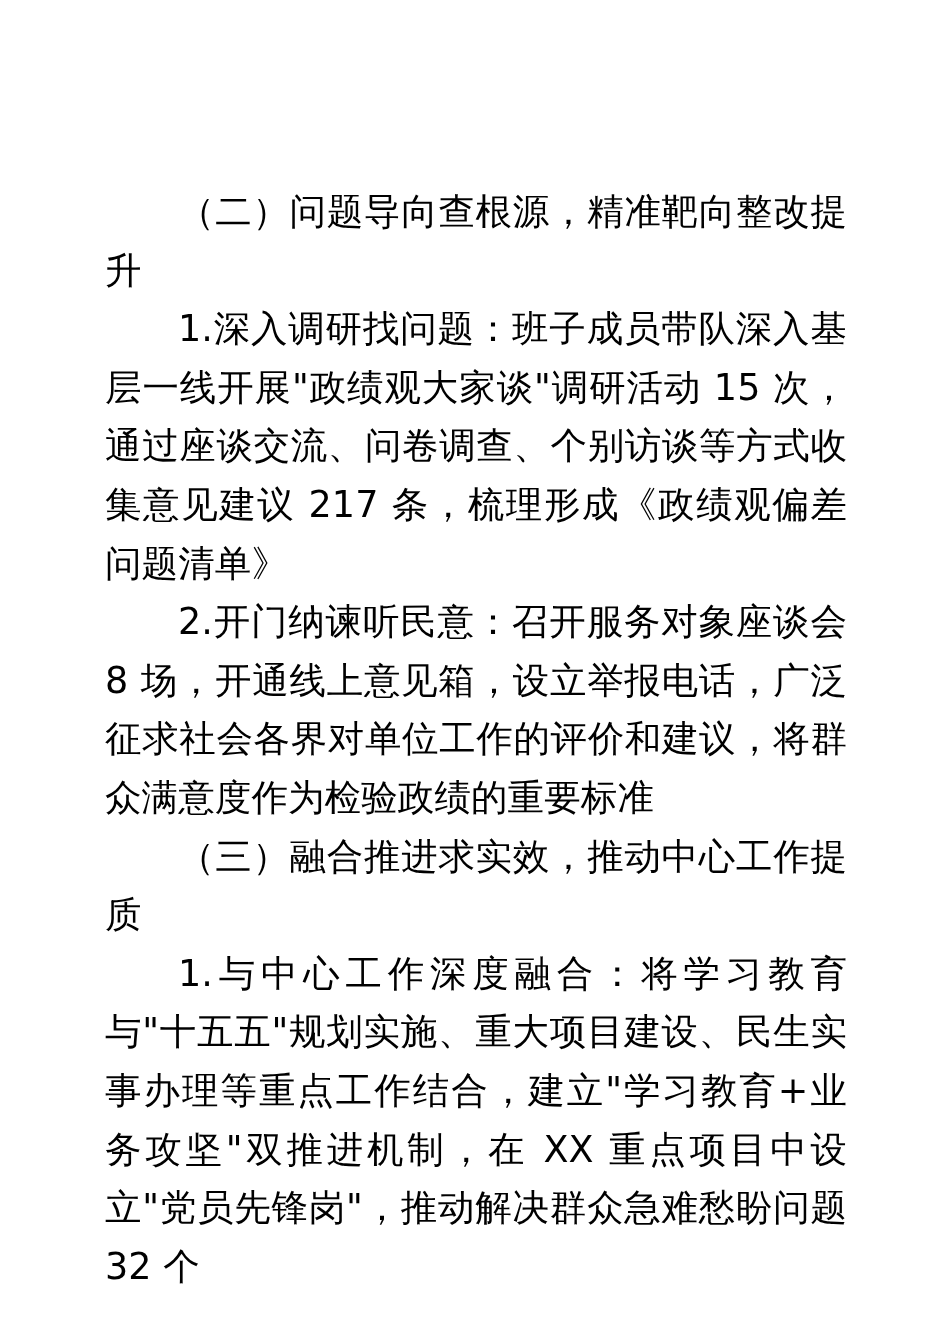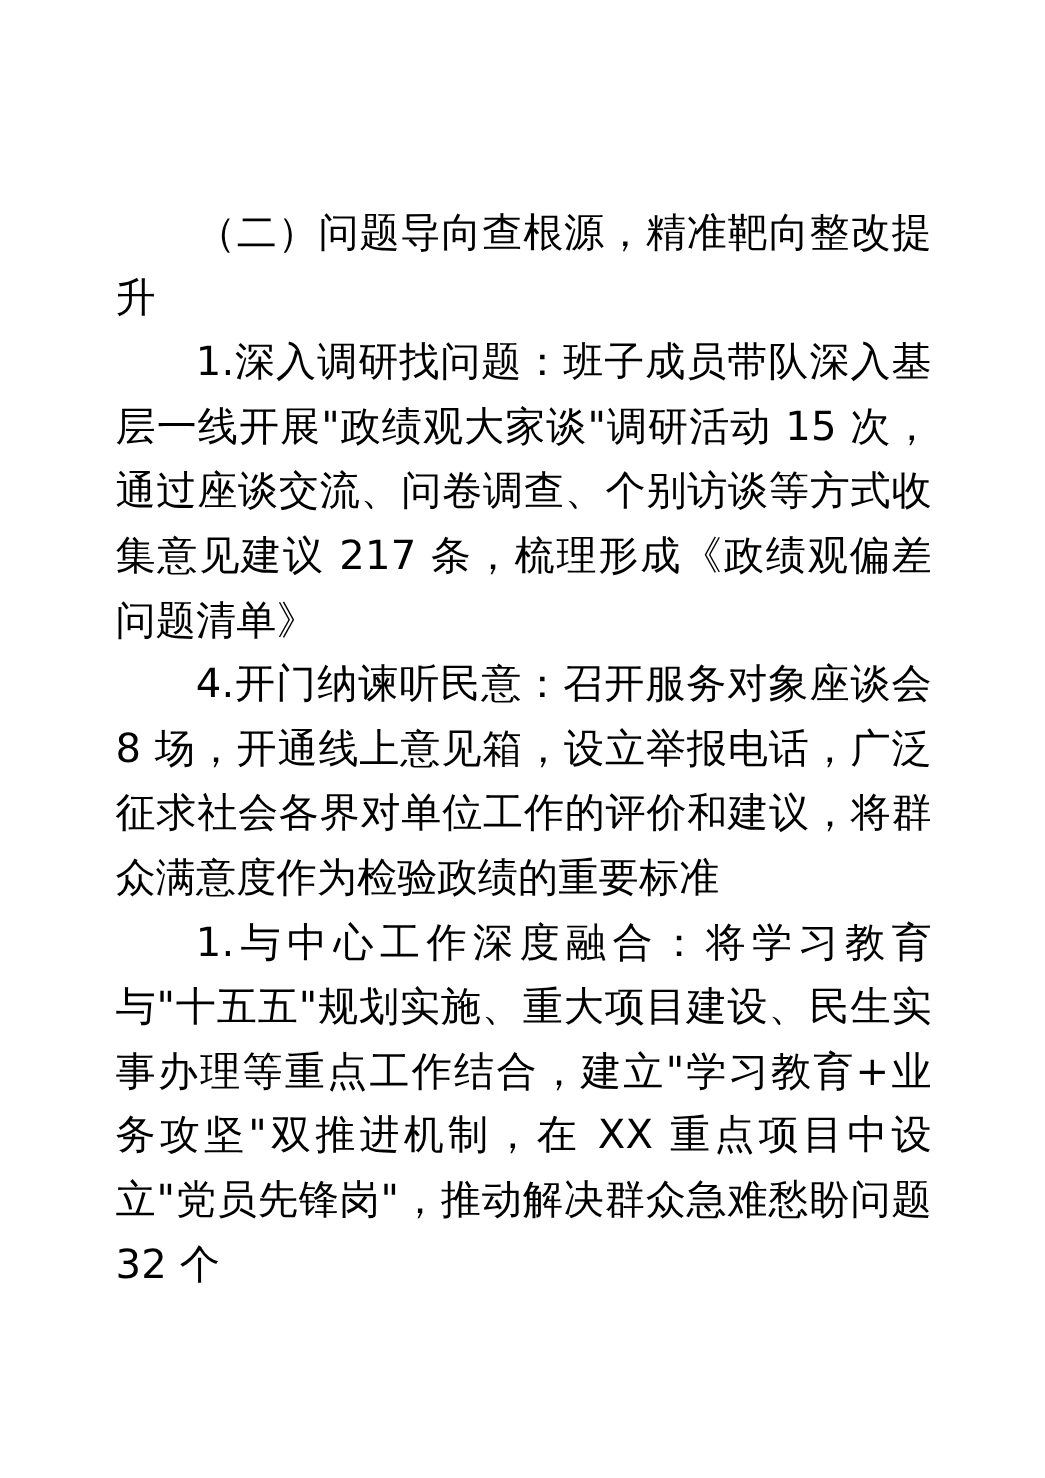--- a/index.html
+++ b/index.html
@@ -46,20 +46,21 @@
 </head>
 <body>
 
 <div class="page">
   <div class="doc-body">
 
     <p class="para">（二）问题导向查根源，精准靶向整改提升</p>
 
     <p class="para">1.深入调研找问题：班子成员带队深入基层一线开展"政绩观大家谈"调研活动 15 次，通过座谈交流、问卷调查、个别访谈等方式收集意见建议 217 条，梳理形成《政绩观偏差问题清单》</p>
 
-    <p class="para">4.开门纳谏听民意：召开服务对象座谈会 8 场，开通线上意见箱，设立举报电话，广泛征求社会各界对单位工作的评价和建议，将群众满意度作为检验政绩的重要标准</p>
+    <p class="para">2.开门纳谏听民意：召开服务对象座谈会 8 场，开通线上意见箱，设立举报电话，广泛征求社会各界对单位工作的评价和建议，将群众满意度作为检验政绩的重要标准</p>
 
 
+    <p class="para">（三）融合推进求实效，推动中心工作提质</p>
 
     <p class="para">1.与中心工作深度融合：将学习教育与"十五五"规划实施、重大项目建设、民生实事办理等重点工作结合，建立"学习教育+业务攻坚"双推进机制，在 XX 重点项目中设立"党员先锋岗"，推动解决群众急难愁盼问题 32 个</p>
 
   </div>
 </div>
 
 </body></html>

